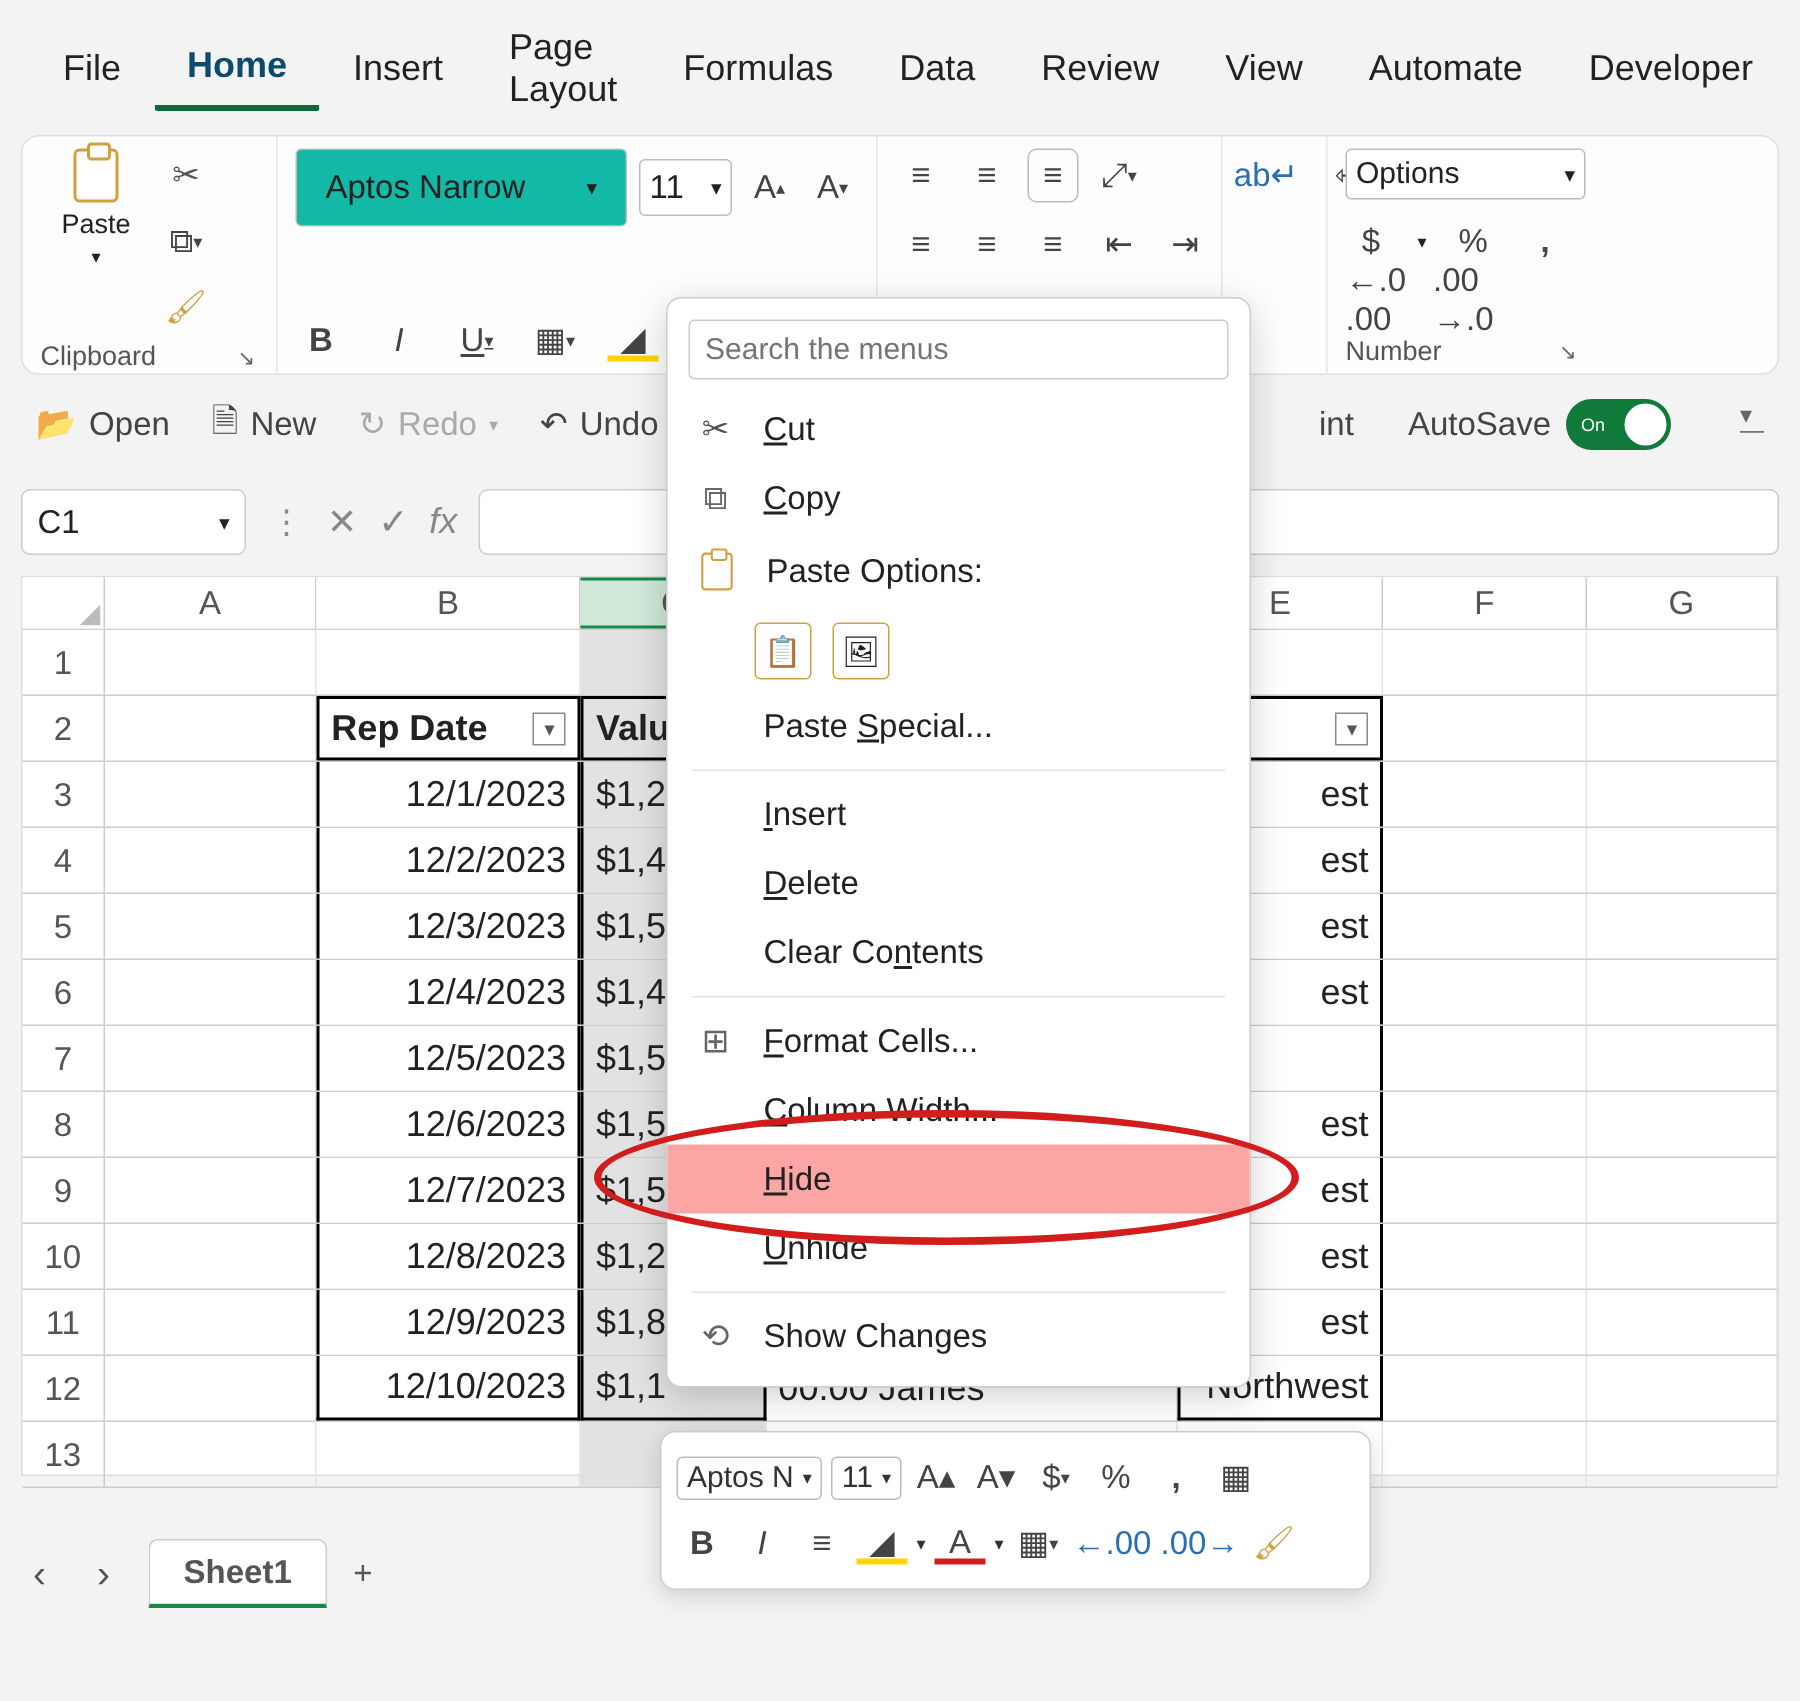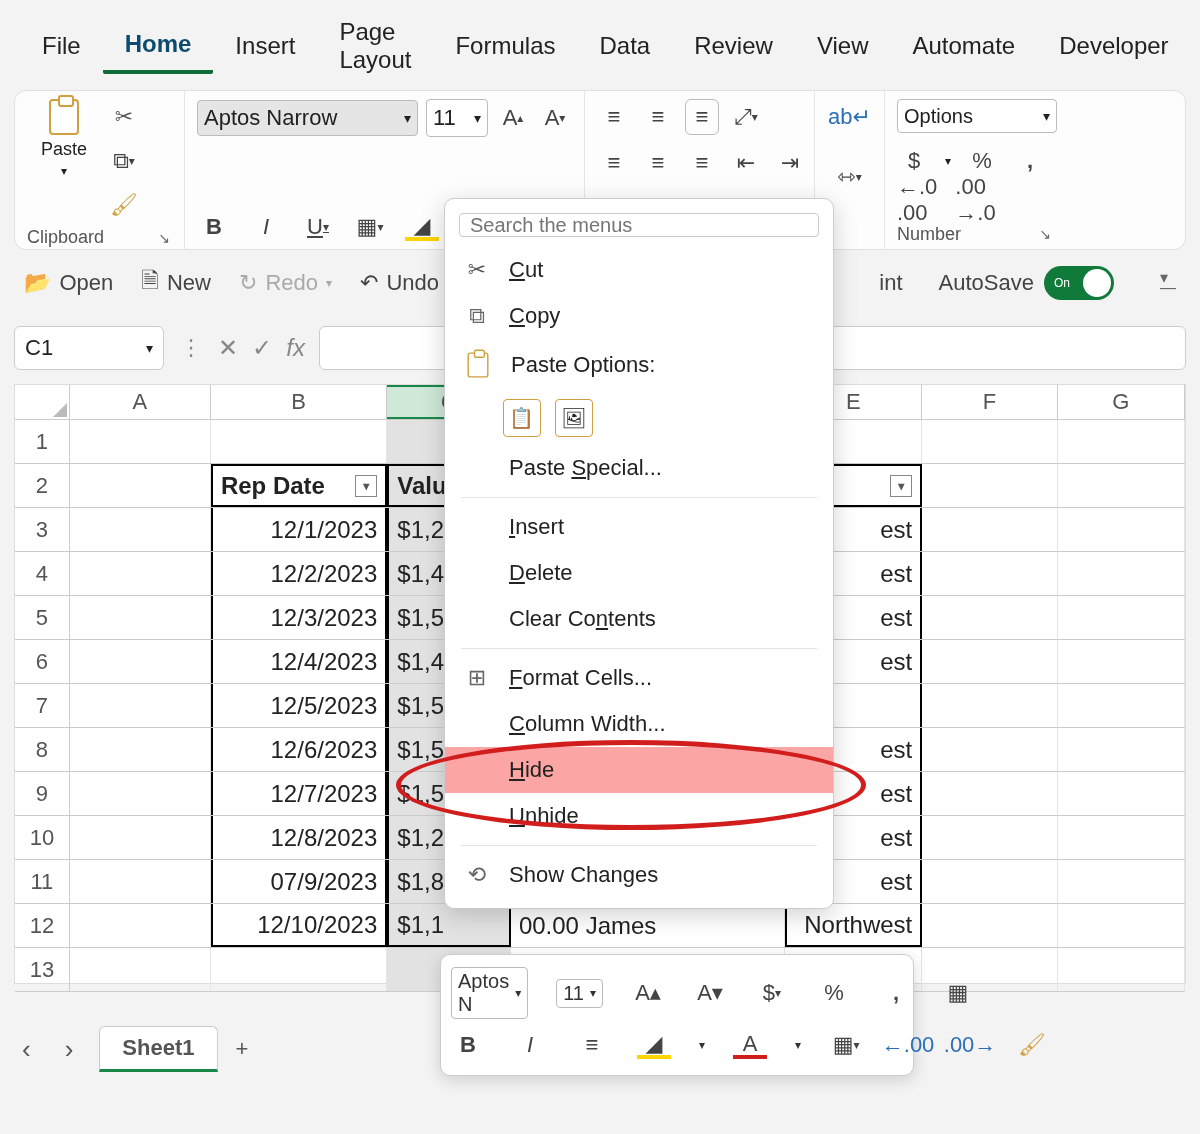--- a/index.html
+++ b/index.html
@@ -14,21 +14,21 @@
   .group{display:flex;flex-direction:column;justify-content:space-between;padding:8px 12px 4px 12px;border-right:1px solid #e6e6e6}
   .group-lbl{font-size:18px;color:#555;text-align:center;display:flex;justify-content:space-between;align-items:center;padding-top:4px}
   .group-lbl .launch{font-size:14px;color:#666;margin-left:auto;padding:2px}
   .clip{width:170px}
   .paste{display:flex;gap:6px}
   .paste-btn{display:flex;flex-direction:column;align-items:center;gap:4px;width:74px}
   .paste-btn .txt{font-size:18px}
   .paste-side{display:flex;flex-direction:column;gap:8px;font-size:22px;color:#555}
   .font{width:400px}
   .font-row{display:flex;align-items:center;gap:8px}
-  .font-name{flex:1;height:36px;border:1px solid #bbb;border-radius:4px;background:#e5e5e5;font-size:22px;padding:0 6px;display:flex;align-items:center;justify-content:space-between}
+  .font-name{flex:1;height:52px;border:1px solid #bbb;border-radius:4px;background:#14b8a6;font-size:22px;padding:0 19px;display:flex;align-items:center;justify-content:space-between}
   .font-size{width:62px;height:38px;border:1px solid #bbb;border-radius:4px;background:#fff;font-size:22px;display:flex;align-items:center;justify-content:space-between;padding:0 6px}
   .btn-sm{min-width:34px;height:36px;display:flex;align-items:center;justify-content:center;font-size:22px;color:#444;border-radius:4px}
   .align{width:230px}
   .align-grid{display:flex;flex-direction:column;gap:10px}
   .align-row{display:flex;gap:10px;align-items:center}
   .boxed{border:1px solid #bbb;border-radius:6px;padding:4px 6px}
   .merge{width:70px}
   .number{width:180px}
   .num-fmt{width:160px;height:34px;border:1px solid #bbb;border-radius:4px;background:#fff;font-size:20px;display:flex;align-items:center;justify-content:space-between;padding:0 6px;margin-bottom:8px}
   
@@ -58,33 +58,33 @@
   .cell{border-right:1px solid #e5e5e5;display:flex;align-items:center;font-size:24px;padding:0 8px;justify-content:flex-end}
   .cell.l{justify-content:flex-start}
   
   .tblhdr{background:#fff;font-weight:700;border:2px solid #000 !important;display:flex;align-items:center;justify-content:space-between}
   .tblhdr .drop{width:22px;height:22px;border:1px solid #888;display:flex;align-items:center;justify-content:center;font-size:12px;color:#555;background:#fff}
   .tblcell{border-left:2px solid #000;border-right:2px solid #000;background:#fff}
   .tblcell.last{border-bottom:2px solid #000}
   .selcol{background:#e2e2e2}
   
   .ctx{position:absolute;left:444px;top:198px;width:390px;background:#fff;border:1px solid #ccc;border-radius:10px;box-shadow:0 6px 24px rgba(0,0,0,.18);padding:10px 0;z-index:20}
-  .ctx input{width:calc(100% - 28px);margin:4px 14px 10px 14px;height:24px;border:1px solid #ccc;border-radius:4px;font-size:20px;padding:0 10px;color:#666}
+  .ctx input{width:calc(100% - 28px);margin:4px 14px 10px 14px;height:40px;border:1px solid #ccc;border-radius:4px;font-size:20px;padding:0 10px;color:#666}
   .ctx .mi{display:flex;align-items:center;font-size:22px;padding:10px 18px 10px 18px;gap:18px;color:#222}
   .ctx .mi .ic{width:28px;font-size:22px;color:#666;display:flex;justify-content:center}
   .ctx .mi .lbl u{text-decoration:underline}
   .ctx .sep{height:1px;background:#e4e4e4;margin:6px 16px}
   .ctx .paste-opts{display:flex;gap:14px;padding:8px 0 8px 58px}
   .ctx .paste-opts .po{width:38px;height:38px;border:1px solid #d0a040;border-radius:4px;display:flex;align-items:center;justify-content:center;font-size:20px}
   .ctx .head{font-weight:400;font-size:22px;display:flex;align-items:center;gap:18px;padding:8px 18px}
   
   .ellipse{position:absolute;border:5px solid #d21d1d;border-radius:50%;width:470px;height:90px;left:396px;top:740px;z-index:30;pointer-events:none}
   
   .mini{position:absolute;left:440px;top:954px;background:#fff;border:1px solid #ccc;border-radius:10px;box-shadow:0 4px 16px rgba(0,0,0,.15);padding:8px 10px;z-index:15;width:474px}
-  .mini .mrow{display:flex;align-items:center;gap:28px;font-size:22px;color:#333;padding:4px 0}
+  .mini .mrow{display:flex;align-items:center;gap:6px;font-size:22px;color:#333;padding:4px 0}
   .mini .sel{border:1px solid #bbb;border-radius:4px;padding:2px 6px;display:flex;align-items:center;gap:6px;font-size:20px}
   
   .sheetbar{position:absolute;bottom:62px;left:14px;right:14px;display:flex;align-items:center;gap:18px;font-size:22px;color:#555}
   .sheetbar .nav{font-size:26px;padding:0 8px}
   .sheet{background:#fff;border:1px solid #ccc;border-bottom:3px solid #178848;border-radius:6px 6px 0 0;padding:8px 22px;font-size:22px;font-weight:600}
   
   .i-scissors::before{content:"✂";color:#555}
   .i-clip{display:inline-block;width:30px;height:36px;border:2px solid #d0a040;border-radius:4px;position:relative;background:#fff}
   .i-clip::before{content:"";position:absolute;top:-6px;left:7px;width:12px;height:8px;border:2px solid #d0a040;border-radius:3px;background:#fff}
   .underline-y{height:4px;background:#ffd400;width:100%;margin-top:-2px}
@@ -180,21 +180,21 @@
           <span class="btn-sm">⇥</span>
         </div>
       </div>
       <div class="group-lbl">
           <span></span>
           <span class="launch">↘</span>
         </div>
     </div>
 
     <div class="group merge">
-      <div style="display:flex;flex-direction:column;gap:24px;align-items:center">
+      <div style="display:flex;flex-direction:row;gap:24px;align-items:center">
         <span class="btn-sm" style="color:#2a6fb5">ab↵</span>
         <span class="btn-sm">⇿ <span style="font-size:12px">▾</span></span>
       </div>
       <div class="group-lbl"></div>
     </div>
 
     <div class="group number" style="border-right:none">
       <div class="num-fmt">
           <span>Options</span>
           <span style="font-size:14px">▾</span>
@@ -384,21 +384,21 @@
           <div class="cell colB tblcell">12/8/2023</div>
           <div class="cell colC tblcell selcol" style="justify-content: flex-start;">$1,2</div>
           <div class="cell colD l"></div>
           <div class="cell colE tblcell">est</div>
           <div class="cell colF"></div>
           <div class="cell colG"></div>
         </div>
         <div class="row">
           <div class="rowhdr">11</div>
           <div class="cell colA"></div>
-          <div class="cell colB tblcell">07/9/2023</div>
+          <div class="cell colB tblcell">12/9/2023</div>
           <div class="cell colC tblcell selcol" style="justify-content: flex-start;">$1,8</div>
           <div class="cell colD l"></div>
           <div class="cell colE tblcell">est</div>
           <div class="cell colF"></div>
           <div class="cell colG"></div>
         </div>
         <div class="row">
           <div class="rowhdr">12</div>
           <div class="cell colA"></div>
           <div class="cell colB tblcell last">12/10/2023</div>

